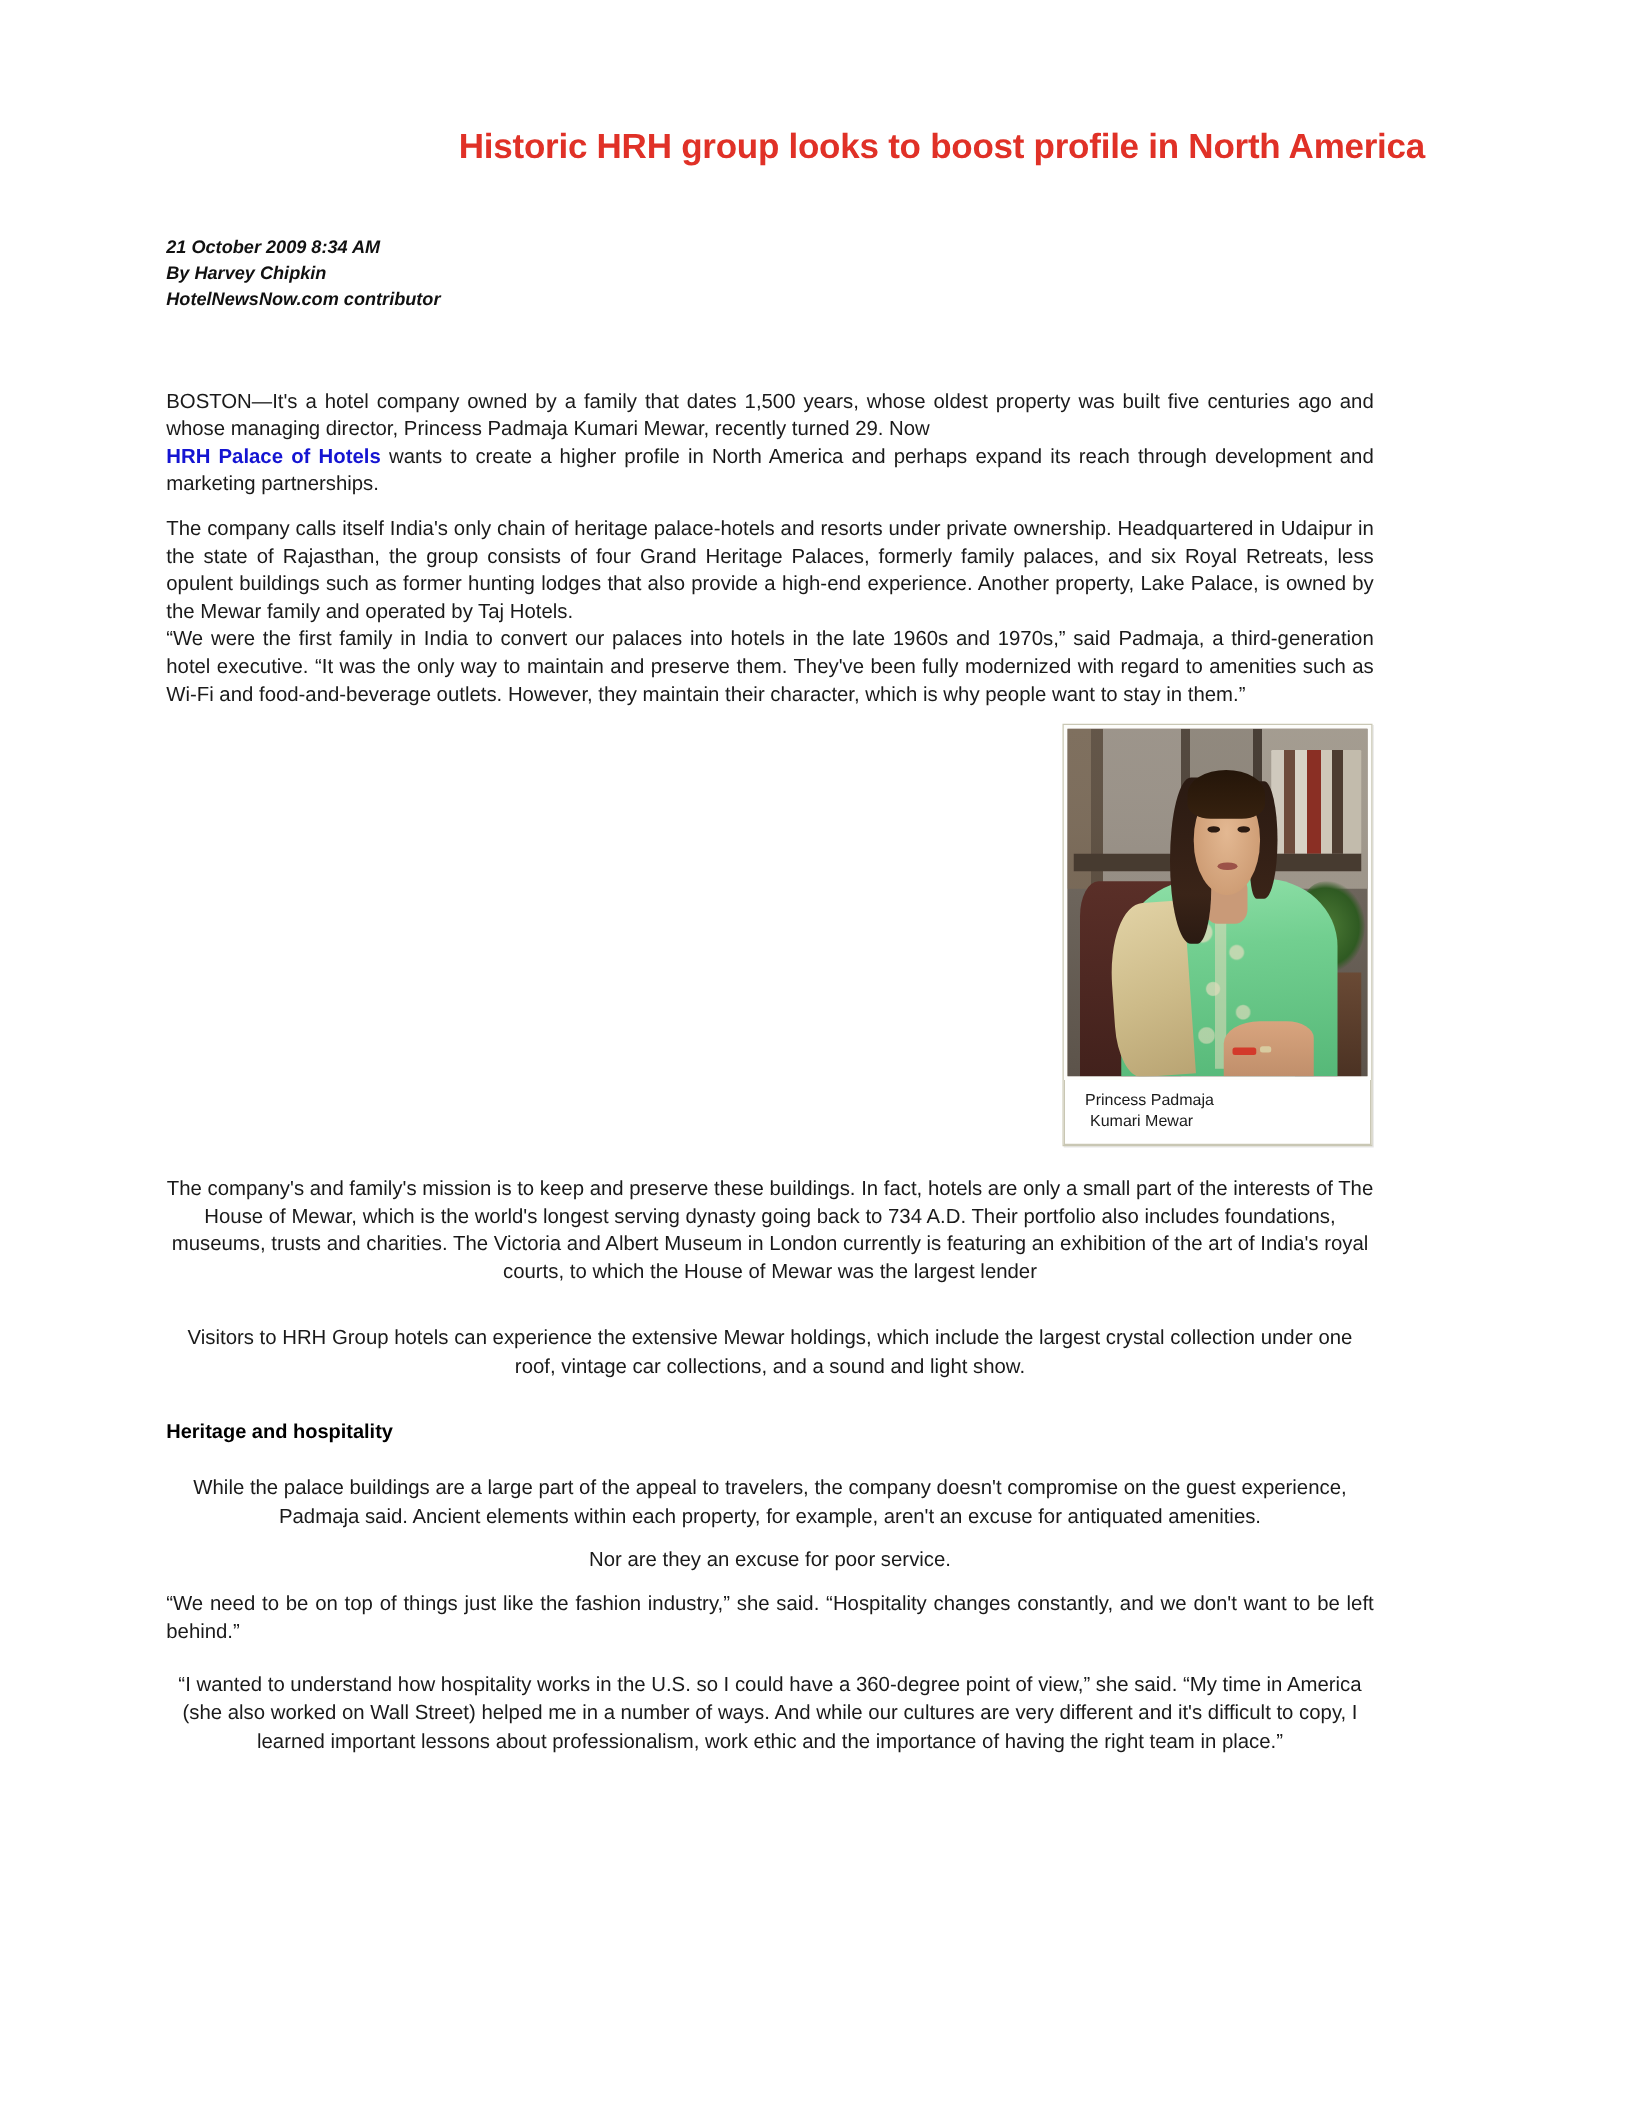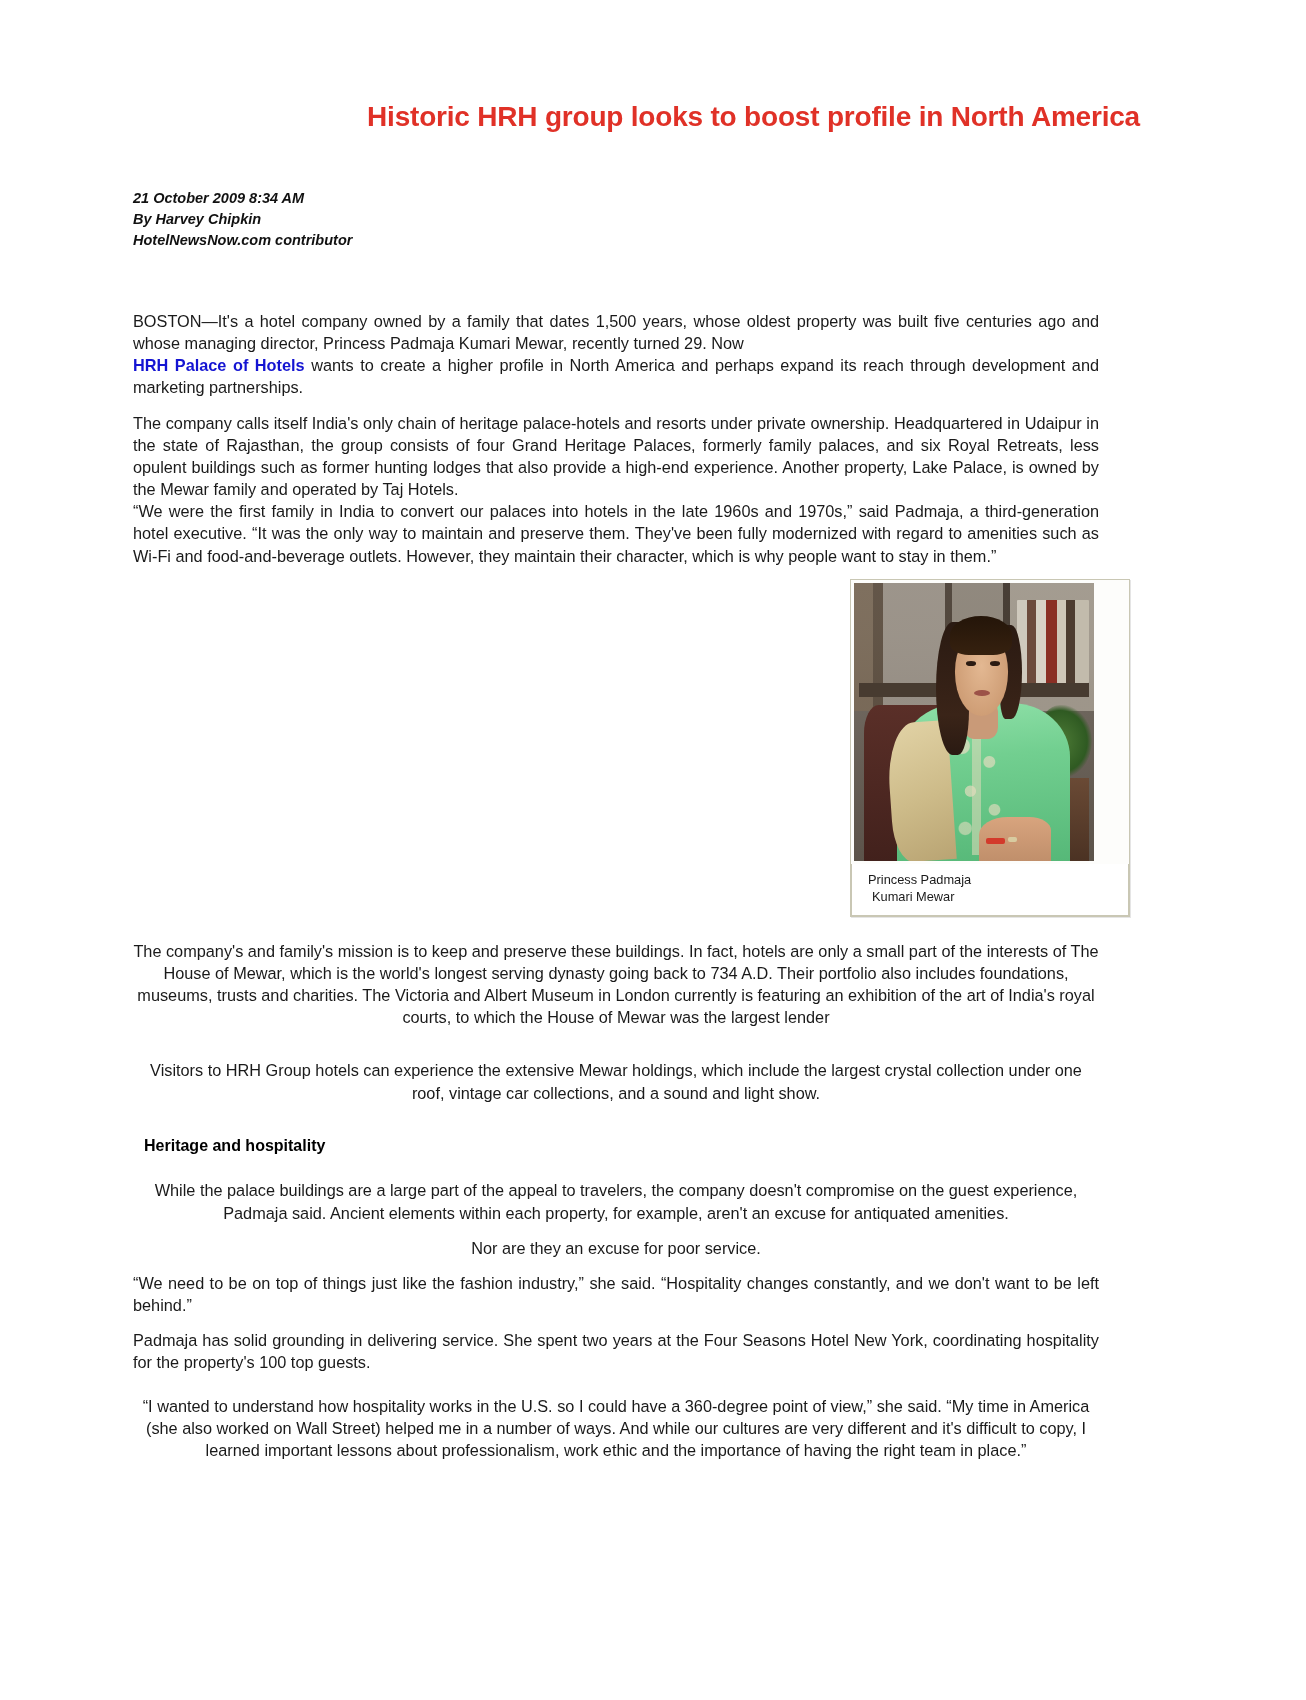--- a/index.html
+++ b/index.html
@@ -69,34 +69,34 @@
   }
   p.para.tight { margin-bottom: 0; }
   p.para.nojust { text-align: center; }
 
   .link {
     color: #1414d2;
     font-weight: bold;
   }
 
   .subhead {
-    margin: 0 0 13px 11px;
+    margin: 0 0 13px 0;
     font-size: 16px;
     font-weight: bold;
     color: #000000;
   }
 
   .spacer-lg { height: 18px; }
 
   
   .figure {
     position: absolute;
     left: 810px;
     top: 563px;
-    width: 280px;
+    width: 248px;
     background: #fdfdfb;
     border: 1px solid #c9c7b4;
     box-shadow: 1px 1px 0 rgba(0,0,0,0.10);
     padding: 3px;
     box-sizing: border-box;
   }
   .photo {
     width: 240px;
     height: 278px;
     position: relative;
@@ -302,21 +302,20 @@
 
     <div class="spacer-lg" style="height:10px;"></div>
 
     <p class="para nojust">While the palace buildings are a large part of the appeal to travelers, the company doesn't compromise on the guest experience, Padmaja said. Ancient elements within each property, for example, aren't an excuse for antiquated amenities.</p>
 
     <p class="para nojust">Nor are they an excuse for poor service.</p>
 
     <p class="para">“We need to be on top of things just like the fashion industry,” she said. “Hospitality changes constantly, and we don't want to be left behind.”</p>
 
 
-    <p class="para">Padmaja has solid grounding in delivering service. She spent two years at the Four Seasons Hotel New York, coordinating hospitality for the property's 100 top guests.</p>
 
     <div class="spacer-lg" style="height:8px;"></div>
 
     <p class="para nojust">“I wanted to understand how hospitality works in the U.S. so I could have a 360-degree point of view,” she said. “My time in America (she also worked on Wall Street) helped me in a number of ways. And while our cultures are very different and it's difficult to copy, I learned important lessons about professionalism, work ethic and the importance of having the right team in place.”</p>
 
   </div>
 
 </div>
 
 </body></html>

